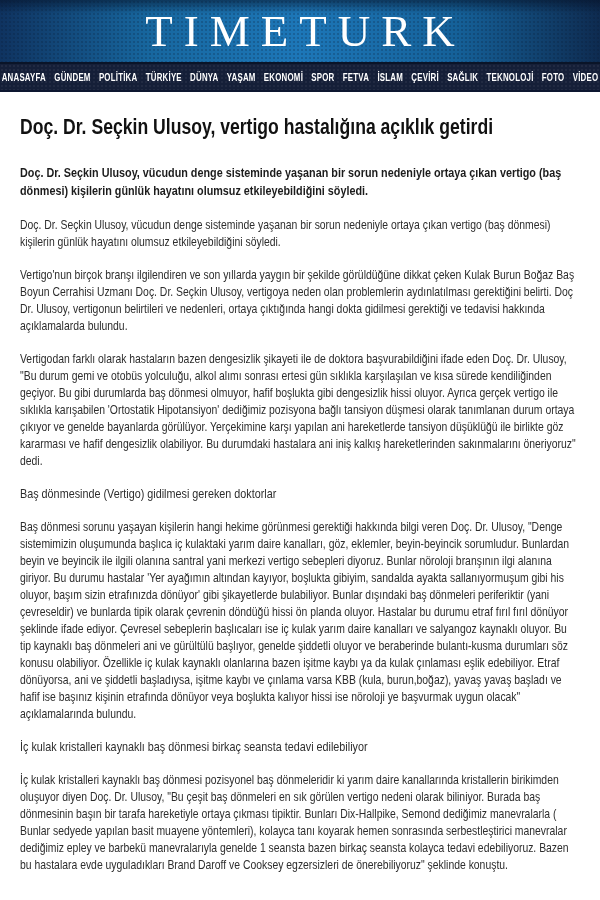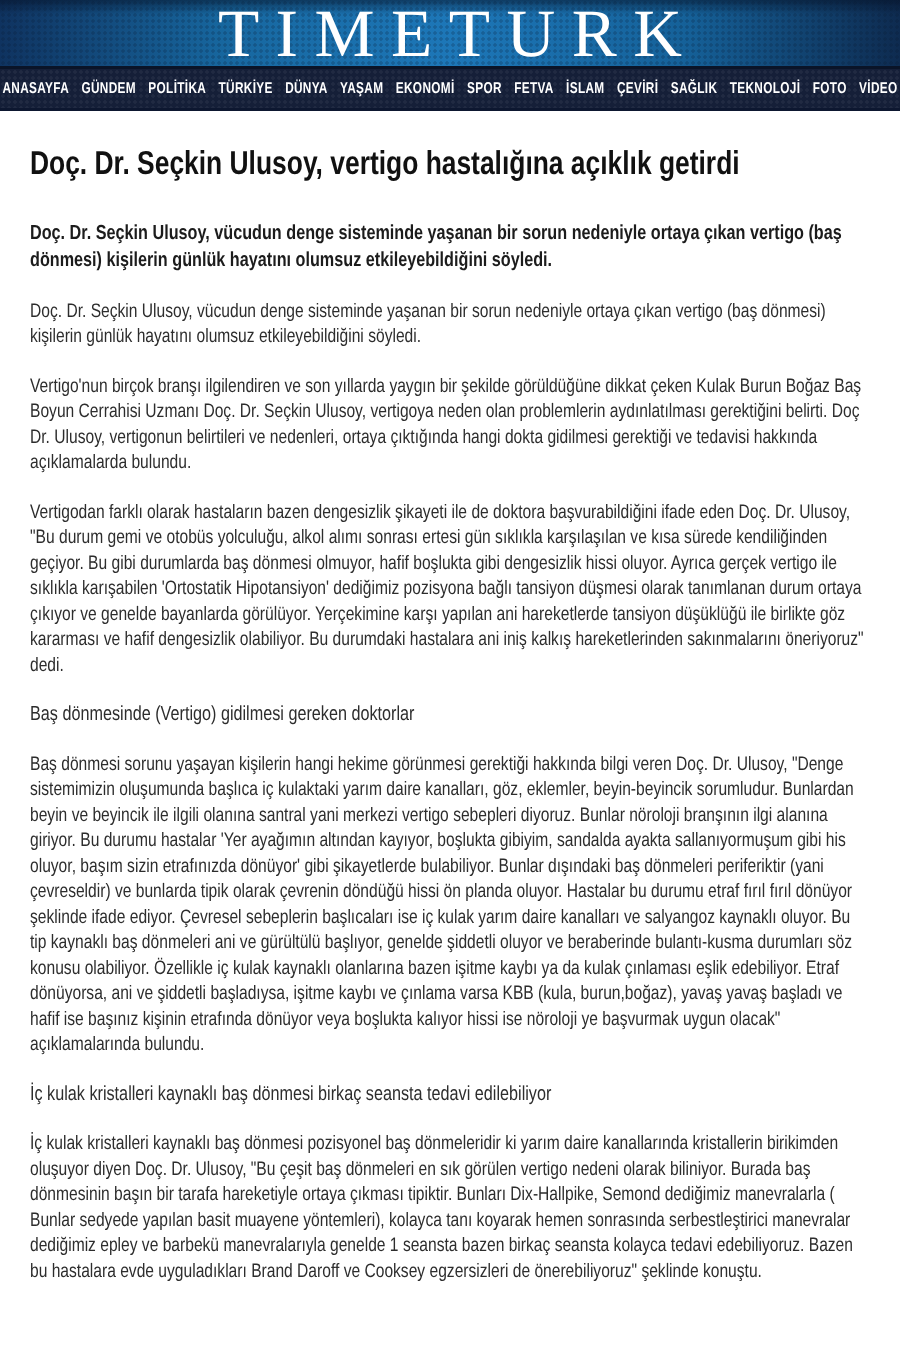--- a/index.html
+++ b/index.html
@@ -7,23 +7,23 @@
     padding: 0;
     width: 600px;
     height: 900px;
     overflow: hidden;
     background: #ffffff;
     font-family: "Liberation Sans", sans-serif;
   }
 
   
   .masthead {
-    height: 44px;
+    height: 62px;
     display: flex;
-    align-items: flex-start;
+    align-items: center;
     justify-content: center;
     background-image:
       radial-gradient(rgba(8,24,48,0.22) 1px, transparent 1.3px),
       linear-gradient(180deg, rgba(4,14,34,0.55) 0%, rgba(4,14,34,0) 22%),
       linear-gradient(90deg, #0f3360 0%, #17679f 25%, #1d77b8 50%, #156199 76%, #0e2b50 100%);
     background-size: 4px 4px, 100% 100%, 100% 100%;
   }
   .logo {
     font-family: "Liberation Serif", serif;
     font-size: 45px;

